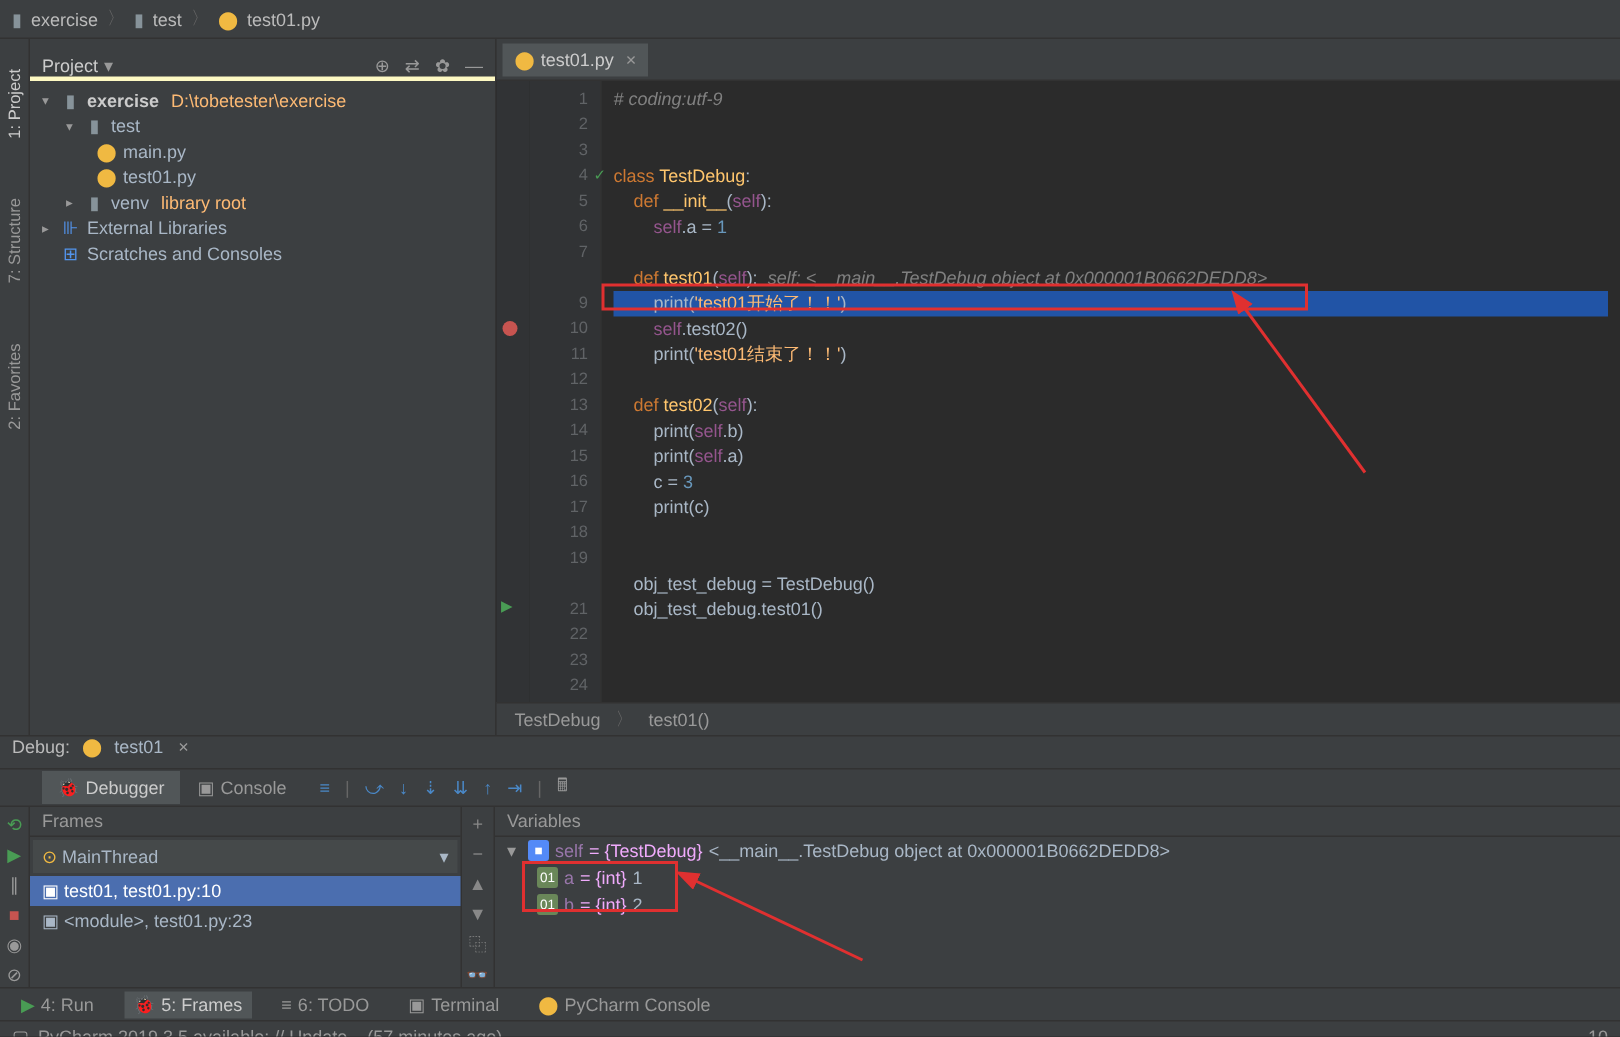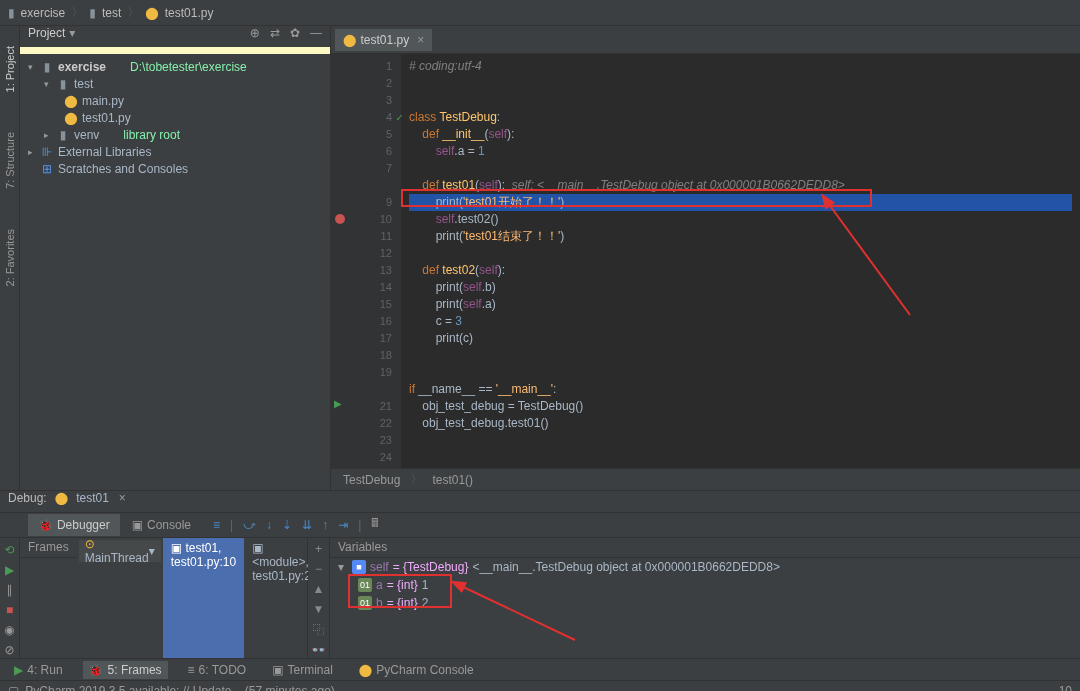--- a/index.html
+++ b/index.html
@@ -7,28 +7,28 @@
 .top-bar{height:26px;background:#3c3f41;border-bottom:1px solid #323232;display:flex;align-items:center;padding:0 8px;gap:6px}
 .breadcrumb{display:flex;align-items:center;gap:6px;color:#bbb}
 .breadcrumb-sep{color:#666}
 .folder-icon{color:#87939a}
 .py-icon{color:#f0b942}
 .main-area{display:flex;height:464px}
 .left-tabs{width:20px;background:#3c3f41;border-right:1px solid #323232;display:flex;flex-direction:column;align-items:center;padding-top:20px;gap:40px}
 .vtab{writing-mode:vertical-lr;transform:rotate(180deg);color:#999;font-size:11px;cursor:pointer;white-space:nowrap}
 .vtab.active{color:#ccc}
 .project-panel{width:311px;background:#3c3f41;border-right:1px solid #323232;display:flex;flex-direction:column}
-.project-header{height:28px;display:flex;align-items:flex-start;justify-content:space-between;padding:0 8px;border-bottom:7px solid #fef9c3}
+.project-header{height:28px;display:flex;align-items:flex-end;justify-content:space-between;padding:0 8px;border-bottom:3px solid #fef9c3}
 .project-header-left{display:flex;align-items:center;gap:4px}
 .project-header-right{display:flex;align-items:center;gap:10px;color:#999}
 .tree{padding:4px 0;flex:1;overflow:auto}
 .tree-item{display:flex;align-items:center;gap:4px;padding:1px 0 1px 8px;cursor:pointer;height:17px}
 .tree-item .arrow{width:8px;color:#999;font-size:9px}
 .tree-item .icn{width:14px;text-align:center}
-.tree-item .path-hint{color:#86efac;margin-left:20px}
+.tree-item .path-hint{color:#fdba74;margin-left:4px}
 .editor-area{flex:1;background:#2b2b2b;display:flex;flex-direction:column}
 .editor-tabs{height:28px;background:#3c3f41;display:flex;align-items:center;border-bottom:1px solid #323232;padding-left:4px}
 .editor-tab{display:flex;align-items:center;gap:4px;padding:4px 8px;background:#515658;border-radius:0;color:#ccc}
 .editor-tab .close{color:#999;margin-left:4px}
 .code-area{flex:1;display:flex;overflow:auto;background:#2b2b2b;position:relative}
 .gutter{width:48px;text-align:right;padding:4px 8px 4px 4px;color:#606366;user-select:none;background:#313335;border-right:1px solid #323232}
 .gutter-line{height:17px;line-height:17px;position:relative;font-size:11px}
 .gutter2{width:22px;background:#313335;padding:4px 0}
 .gut2-line{height:17px;position:relative}
 .code{flex:1;padding:4px 8px;font-family:'Consolas','Courier New',monospace;font-size:13px}
@@ -48,21 +48,21 @@
 .debug-header{height:22px;display:flex;align-items:flex-start;padding:0 8px;gap:8px;border-bottom:1px solid #323232}
 .debug-title{color:#bbb}
 .debug-toolbar{height:26px;display:flex;align-items:center;border-bottom:1px solid #323232}
 .dbg-btn{width:16px;height:16px;display:flex;align-items:center;justify-content:center;cursor:pointer;color:#999}
 .dbg-tabs{display:flex;align-items:center;gap:2px;padding-left:8px}
 .dbg-tab{padding:4px 10px;background:#515658;color:#ccc;display:flex;align-items:center;gap:4px}
 .dbg-tab.inactive{background:transparent;color:#999}
 .dbg-icons{display:flex;align-items:center;gap:10px;padding-left:12px;color:#999}
 .debug-body{flex:1;display:flex}
 .dbg-side{width:20px;background:#3c3f41;display:flex;flex-direction:column;align-items:center;padding-top:4px;gap:4px;border-right:1px solid #323232}
-.frames-panel{width:288px;background:#3c3f41;border-right:1px solid #323232;display:flex;}
+.frames-panel{width:288px;background:#3c3f41;border-right:1px solid #323232;display:flex;flex-direction:column}
 .panel-hdr{height:20px;padding:2px 8px;color:#999;border-bottom:1px solid #323232}
 .thread-select{height:22px;background:#45494a;margin:2px;display:flex;align-items:center;padding:0 6px;justify-content:space-between;cursor:pointer}
 .frame-item{padding:3px 8px;cursor:pointer}
 .frame-item.selected{background:#4b6eaf;color:#ffffff}
 .vars-panel{flex:1;background:#3c3f41;display:flex}
 .vars-side{width:22px;border-right:1px solid #323232;display:flex;flex-direction:column;align-items:center;padding-top:4px;gap:6px;color:#888}
 .vars-content{flex:1;padding:0;position:relative}
 .var-row{padding:2px 8px;display:flex;align-items:center;gap:4px}
 .var-badge{display:inline-block;min-width:14px;height:14px;background:#6a8759;color:#fff;border-radius:2px;font-size:9px;text-align:center;line-height:14px}
 .var-name{color:#9876aa}
@@ -207,40 +207,39 @@
           <div class="gutter-line">17</div>
         <div class="gutter-line">18</div>
           <div class="gutter-line">19</div>
           <div class="gutter-line"></div>
         <div class="gutter-line">21</div>
           <div class="gutter-line">22</div>
           <div class="gutter-line">23</div>
         <div class="gutter-line">24</div>
       </div>
       <div class="code">
-<div class="code-line"><span class="c-comment"># coding:utf-4</span></div>
+<div class="code-line"><span class="c-comment"># coding:utf-9</span></div>
 <div class="code-line"></div>
 <div class="code-line"></div>
 <div class="code-line"><span class="c-kw">class </span><span class="c-def">TestDebug</span>:</div>
 <div class="code-line">    <span class="c-kw">def </span><span class="c-def">__init__</span>(<span class="c-self">self</span>):</div>
 <div class="code-line">        <span class="c-self">self</span>.a = <span class="c-num">1</span></div>
 <div class="code-line"></div>
 <div class="code-line">    <span class="c-kw">def </span><span class="c-def">test01</span>(<span class="c-self">self</span>):  <span class="c-param">self: &lt;__main__.TestDebug object at 0x000001B0662DEDD8&gt;</span></div>
 <div class="code-line exec-hl">        print(<span class="c-str">'test01开始了！！'</span>)</div>
 <div class="code-line">        <span class="c-self">self</span>.test02()</div>
 <div class="code-line">        print(<span class="c-str">'test01结束了！！'</span>)</div>
 <div class="code-line"></div>
 <div class="code-line">    <span class="c-kw">def </span><span class="c-def">test02</span>(<span class="c-self">self</span>):</div>
 <div class="code-line">        print(<span class="c-self">self</span>.b)</div>
 <div class="code-line">        print(<span class="c-self">self</span>.a)</div>
 <div class="code-line">        c = <span class="c-num">3</span></div>
 <div class="code-line">        print(c)</div>
 <div class="code-line"></div>
 <div class="code-line"></div>
-<div class="code-line"><span class="c-kw">if </span>__name__ == <span class="c-str">'__main__'</span>:</div>
 <div class="code-line">    obj_test_debug = TestDebug()</div>
 <div class="code-line">    obj_test_debug.test01()</div>
 <div class="code-line"></div>
       </div>
     </div>
     <div class="breadcrumb-bottom">
       <span>TestDebug</span>
       <span class="breadcrumb-sep">〉</span>
       <span>test01()</span>
     </div>

